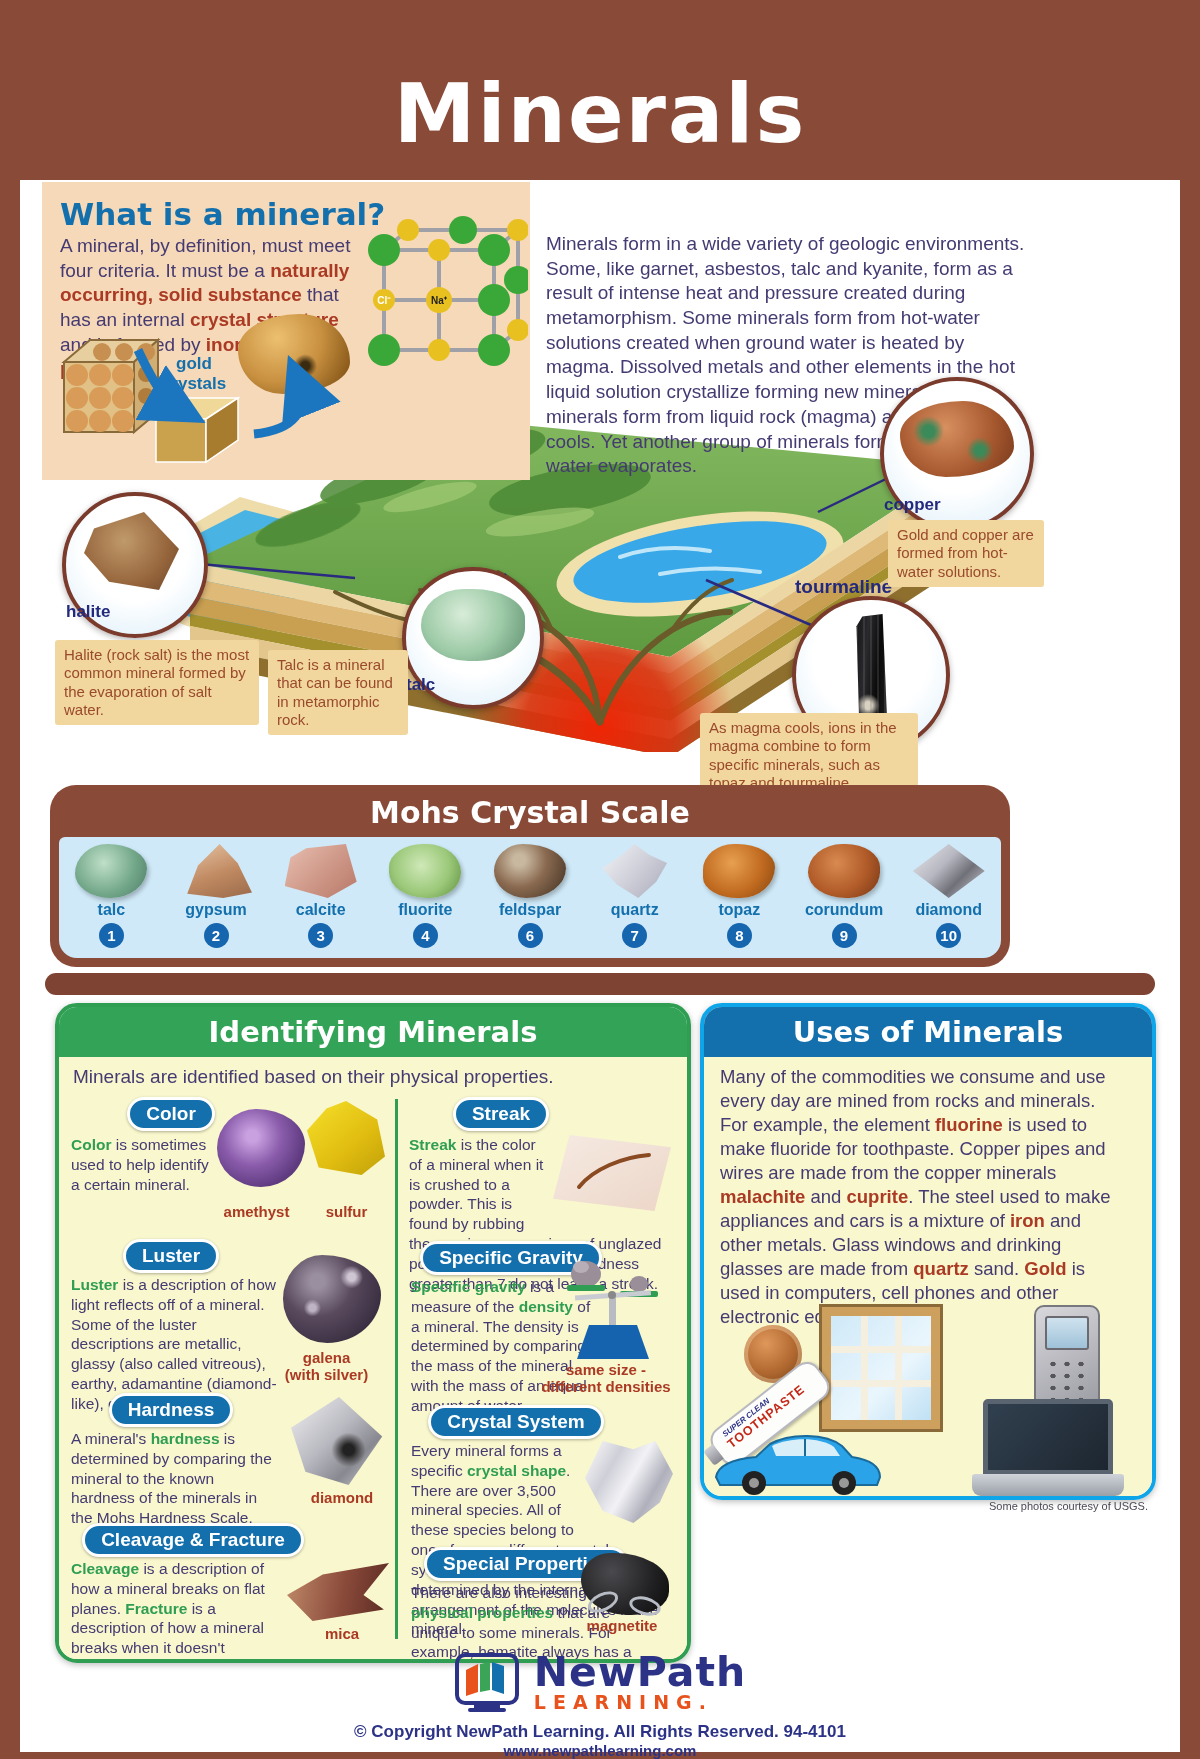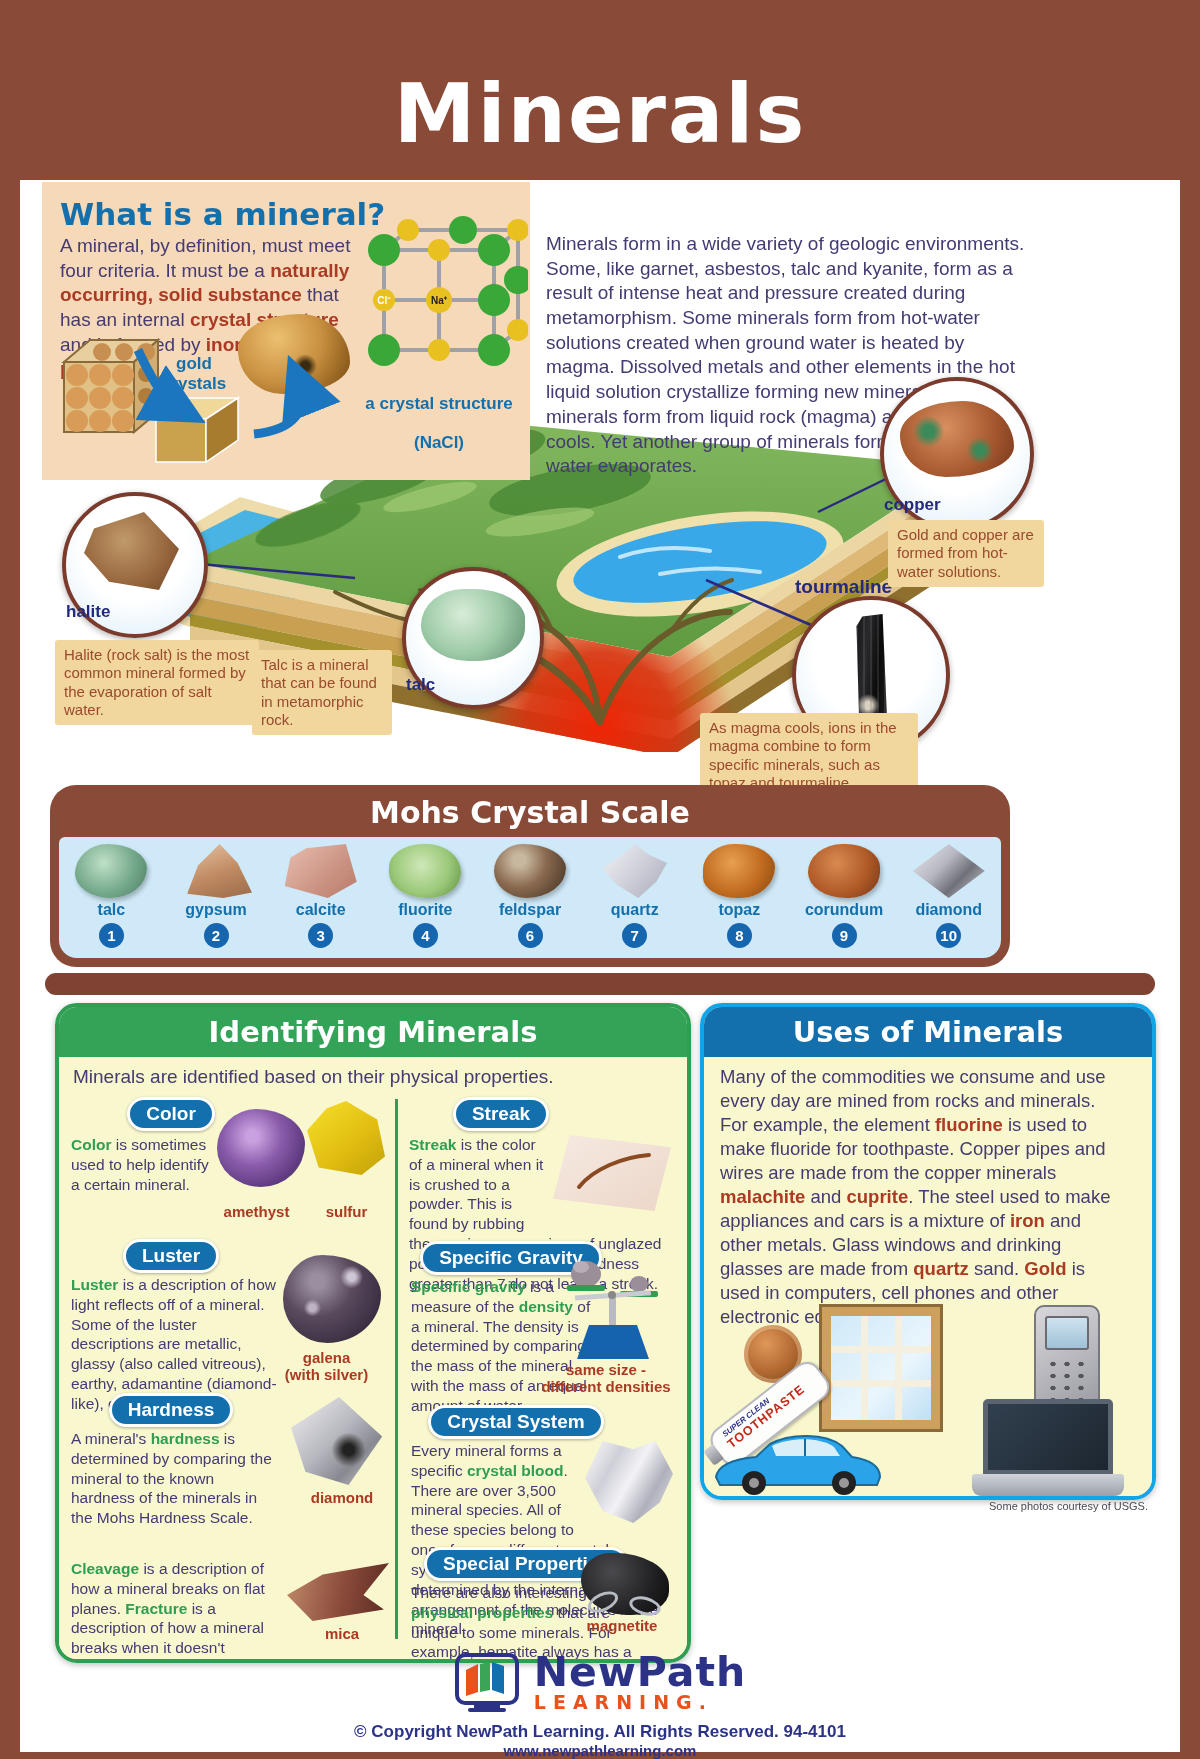--- a/index.html
+++ b/index.html
@@ -236,24 +236,20 @@
         <circle cx="34" cy="84" r="11" fill="#e8c020"></circle>
           <circle cx="89" cy="84" r="13" fill="#e8c020"></circle>
           <circle cx="144" cy="84" r="16" fill="#3aa838"></circle>
         <circle cx="34" cy="134" r="16" fill="#3aa838"></circle>
           <circle cx="89" cy="134" r="11" fill="#e8c020"></circle>
           <circle cx="144" cy="134" r="16" fill="#3aa838"></circle>
       </g>
       <text x="89" y="88" font-size="10" font-weight="bold" fill="#222" text-anchor="middle">Na⁺</text>
       <text x="34" y="88" font-size="10" font-weight="bold" fill="#fff" text-anchor="middle">Cl⁻</text>
     </svg>
-    <div class="label-blue abs" style="left:306px;top:192px;width:182px;">
-      <span>a crystal structure</span><br>
-      <span>(NaCl)</span>
-    </div>
   </div>
 
   <p class="body-navy abs" style="left:546px;top:232px;width:486px;margin:0;">Minerals form in a wide variety of geologic environments.  Some, like garnet, asbestos, talc and kyanite, form as a result of intense heat and pressure created during metamorphism.  Some minerals form from hot-water solutions created when ground water is heated by magma.  Dissolved metals and other elements in the hot liquid solution crystallize forming new minerals.  Other minerals form from liquid rock (magma) as the magma cools.  Yet another group of minerals forms as ocean water evaporates.</p>
 
   <div class="mcircle" style="left:62px;top:492px;width:138px;height:138px;">
     <div class="halite-b abs" style="left:18px;top:16px;width:100px;height:82px;"></div>
     <div class="lbl-in-circle" style="bottom:12px;">halite</div>
   </div>
   <div class="mcircle" style="left:402px;top:567px;width:134px;height:134px;">
     <div class="talc-b abs" style="left:15px;top:18px;width:104px;height:72px;"></div>
@@ -262,21 +258,21 @@
   <div class="mcircle" style="left:880px;top:377px;width:146px;height:146px;">
     <div class="copper-b abs" style="left:16px;top:20px;width:114px;height:76px;"></div>
     <div class="lbl-in-circle" style="bottom:12px;">copper</div>
   </div>
   <div class="lbl-in-circle" style="left:795px;top:576px;width:144px;font-size:19px;">tourmaline</div>
   <div class="mcircle" style="left:792px;top:596px;width:150px;height:150px;">
     <div class="tourm-b abs" style="left:46px;top:14px;width:58px;height:122px;"></div>
   </div>
 
   <div class="callout" style="left:55px;top:640px;width:186px;">Halite (rock salt) is the most common mineral formed by the evaporation of salt water.</div>
-  <div class="callout" style="left:252px;top:650px;width:122px;">Talc is a mineral that can be found in metamorphic rock.</div>
+  <div class="callout" style="left:268px;top:650px;width:122px;">Talc is a mineral that can be found in metamorphic rock.</div>
   <div class="callout" style="left:888px;top:520px;width:138px;">Gold and copper are formed from hot-water solutions.</div>
   <div class="callout" style="left:700px;top:713px;width:200px;">As magma cools, ions in the magma combine to form specific minerals, such as topaz and tourmaline.</div>
 
   <div class="mohs">
     <div class="mohs-title">Mohs Crystal Scale</div>
     <div class="mohs-items">
       <div class="mohs-item">
           <div class="mb m-talc"></div>
           <div class="m-name">talc</div>
           <div class="m-num">1</div>
@@ -343,20 +339,21 @@
       <div class="prop-text abs" style="left:12px;top:218px;width:212px;"><span class="kw-g">Luster</span><span> is a description of how light reflects off of a mineral. Some of the luster descriptions are metallic, glassy (also called vitreous), earthy, adamantine (diamond-like), greasy and dull.</span></div>
       <div class="galena abs" style="left:224px;top:198px;width:98px;height:88px;"></div>
       <div class="lbl-red abs" style="left:200px;top:292px;width:135px;">galena
 (with silver)</div>
 
       <div class="pill-row abs" style="left:12px;top:336px;width:200px;"><span class="pill">Hardness</span></div>
       <div class="prop-text abs" style="left:12px;top:372px;width:208px;"><span>A mineral's </span><span class="kw-g">hardness</span><span> is determined by comparing the mineral to the known hardness of the minerals in the Mohs Hardness Scale.</span></div>
       <div class="bigdiamond abs" style="left:232px;top:340px;width:96px;height:88px;"></div>
       <div class="lbl-red abs" style="left:238px;top:432px;width:90px;">diamond</div>
 
+      <div class="pill-row abs" style="left:4px;top:466px;width:260px;"><span class="pill">Cleavage &amp; Fracture</span></div>
       <div class="prop-text abs" style="left:12px;top:502px;width:216px;"><span class="kw-g">Cleavage</span><span> is a description of how a mineral breaks on flat planes. </span><span class="kw-g">Fracture</span><span> is a description of how a mineral breaks when it doesn't naturally break into flat planes.</span></div>
       <div class="mica abs" style="left:228px;top:506px;width:102px;height:58px;"></div>
       <div class="lbl-red abs" style="left:248px;top:568px;width:70px;">mica</div>
 
       <div class="pill-row abs" style="left:352px;top:40px;width:180px;"><span class="pill">Streak</span></div>
       <div class="abs" style="left:350px;top:78px;width:262px;">
         <div class="streaktile" style="float:right;width:118px;height:76px;margin:0 0 4px 6px;position:relative;">
           <svg width="118" height="76" viewBox="0 0 118 76">
               <path d="M26,52 C40,34 70,22 96,20" stroke="#8a4a22" stroke-width="4" fill="none" stroke-linecap="round"></path>
             </svg>
@@ -376,21 +373,21 @@
         <rect x="52" y="46" width="7" height="34" fill="#b8bcc2"></rect>
         <path d="M20,110 L92,110 L80,76 L32,76 Z" fill="#1563ae"></path>
         <circle cx="55" cy="46" r="4" fill="#888"></circle>
       </svg>
       <div class="lbl-red abs" style="left:472px;top:304px;width:150px;">same size -
 different densities</div>
 
       <div class="pill-row abs" style="left:352px;top:348px;width:210px;"><span class="pill">Crystal System</span></div>
       <div class="abs" style="left:352px;top:384px;width:262px;">
         <div class="crystalcluster" style="float:right;width:88px;height:82px;margin:0 0 4px 6px;"></div>
-        <div class="prop-text"><span>Every mineral forms a specific </span><span class="kw-g">crystal blood</span><span>.  There are over 3,500 mineral species.  All of these species belong to one of seven different crystal systems. The crystal systems are determined by the internal arrangement of the molecules in the mineral.</span></div>
+        <div class="prop-text"><span>Every mineral forms a specific </span><span class="kw-g">crystal shape</span><span>.  There are over 3,500 mineral species.  All of these species belong to one of seven different crystal systems. The crystal systems are determined by the internal arrangement of the molecules in the mineral.</span></div>
       </div>
 
       <div class="pill-row abs" style="left:352px;top:490px;width:230px;"><span class="pill">Special Properties</span></div>
       <div class="prop-text abs" style="left:352px;top:526px;width:234px;"><span>There are also interesting </span><span class="kw-g">physical properties</span><span> that are unique to some minerals.  For example, hematite always has a deep, blood red streak. Magnetite and lodestone are magnetic.</span></div>
       <div class="magnetite abs" style="left:522px;top:496px;width:88px;height:62px;">
         <div class="clipwire" style="left:6px;top:40px;transform:rotate(-25deg);"></div>
         <div class="clipwire" style="left:48px;top:44px;transform:rotate(15deg);"></div>
       </div>
       <div class="lbl-red abs" style="left:508px;top:560px;width:110px;">magnetite</div>
     </div>

